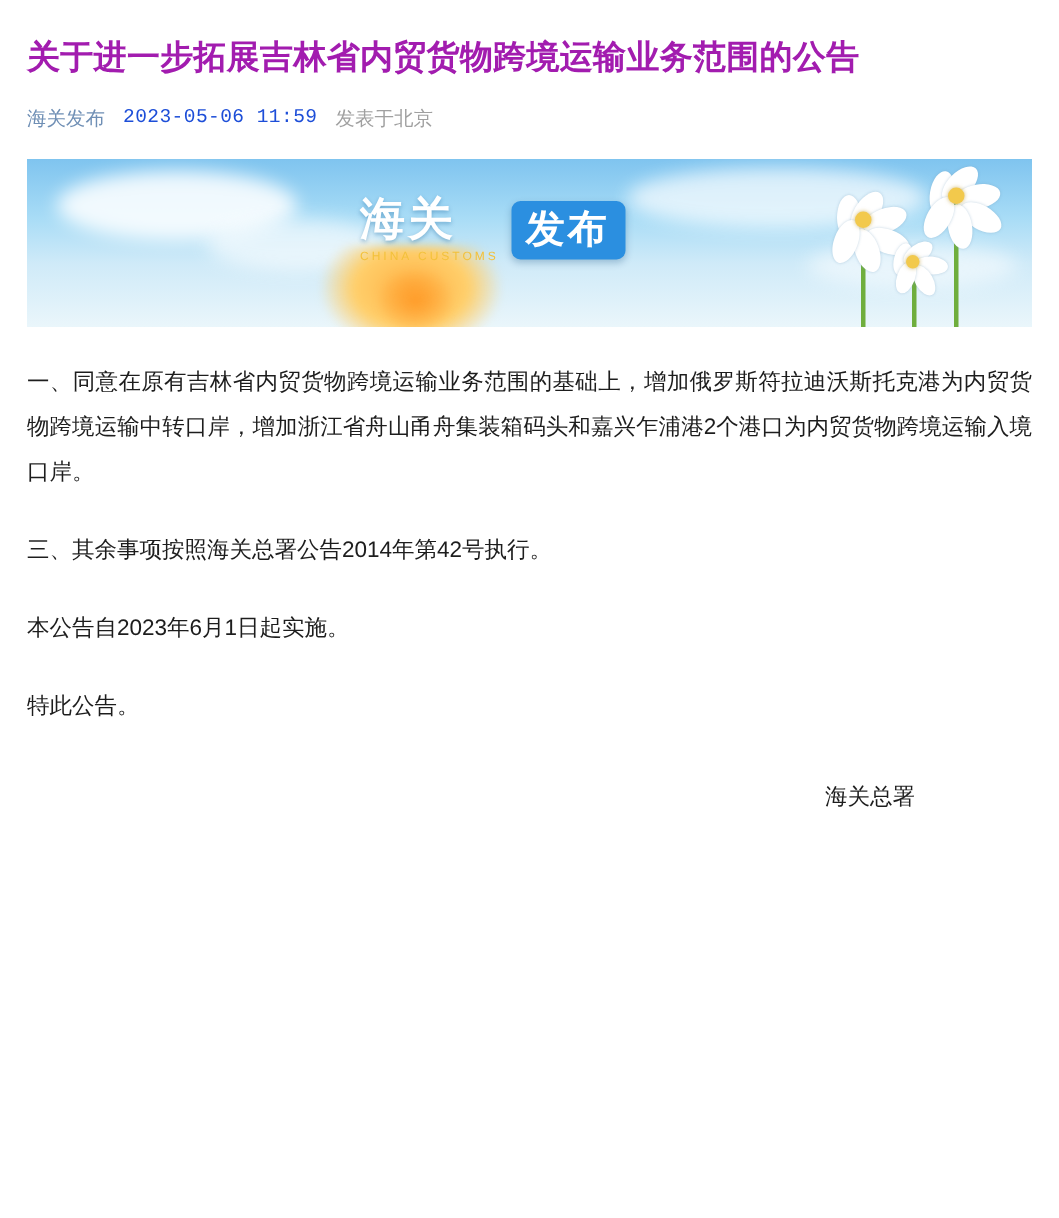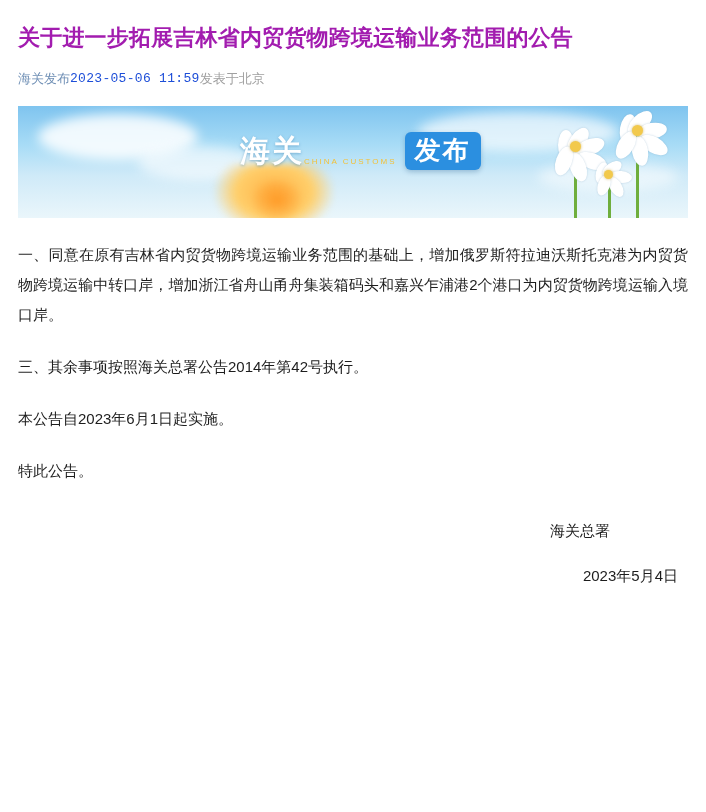--- a/index.html
+++ b/index.html
@@ -24,22 +24,22 @@
   .article-title {
     font-size: 22px;
     line-height: 1.45;
     font-weight: bold;
     color: #a21caf;
     margin: 22px 0 0 0;
     letter-spacing: 0.2px;
   }
   .meta-row {
     display: flex;
-    align-items: center;
-    gap: 0;
+    align-items: flex-start;
+    gap: 12px;
     margin-top: 16px;
     font-size: 13px;
     color: #9a9a9a;
   }
   .meta-source {
     color: #6f8fb5;
     font-size: 13px;
   }
   .meta-date {
     color: #1d4ed8;
@@ -104,22 +104,22 @@
     line-height: 1;
   }
   .logo-en {
     color: #f3c13a;
     font-size: 8px;
     letter-spacing: 2px;
     margin-top: 4px;
   }
   .logo-left {
     display: flex;
-    flex-direction: row;
-    align-items: flex-end;
+    flex-direction: column;
+    align-items: flex-start;
   }
   .logo-badge {
     background: #2b8fe0;
     color: #ffffff;
     font-size: 26px;
     font-weight: bold;
     padding: 4px 10px 6px 10px;
     border-radius: 6px;
     letter-spacing: 2px;
     line-height: 1.1;
@@ -231,15 +231,14 @@
       <div class="fl-center" style="left:586px; top:64px; width:9px; height:9px;"></div>
     </div>
   </div>
 
   <p class="para">一、同意在原有吉林省内贸货物跨境运输业务范围的基础上，增加俄罗斯符拉迪沃斯托克港为内贸货物跨境运输中转口岸，增加浙江省舟山甬舟集装箱码头和嘉兴乍浦港2个港口为内贸货物跨境运输入境口岸。</p>
   <p class="para">三、其余事项按照海关总署公告2014年第42号执行。</p>
   <p class="para">本公告自2023年6月1日起实施。</p>
   <p class="para">特此公告。</p>
 
   <div class="sign">海关总署</div>
-  <div class="sign-date">2023年5月4日</div>
 
 </div>
 
 </body></html>

